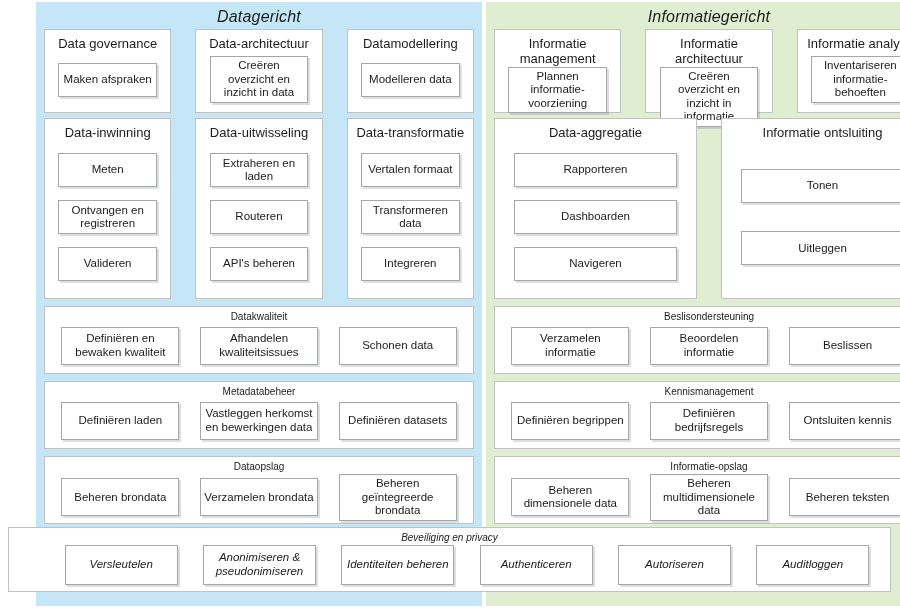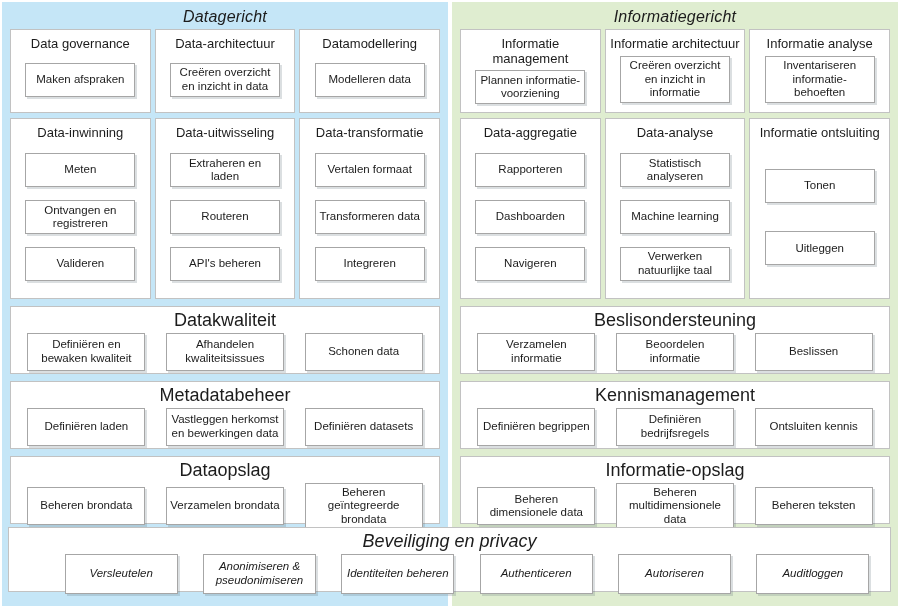--- a/index.html
+++ b/index.html
@@ -11,29 +11,29 @@
     --text:#1c1c1c;
   }
   html,body{margin:0;padding:0;}
   body{
     width:900px;height:608px;position:relative;background:#ffffff;
     font-family:"Liberation Sans","DejaVu Sans",sans-serif;color:var(--text);
     overflow:hidden;
   }
   .panel{
     position:absolute;top:2px;bottom:2px;width:446px;
-    padding:0 8px;box-sizing:border-box;
+    padding:0 8px;box-sizing:border-box;margin-left:34px;
   }
   .panel-data{left:2px;background:var(--data-bg);}
   .panel-info{left:452px;background:var(--info-bg);}
   .panel-title{
     height:21px;padding-top:6px;text-align:center;
     font-style:italic;font-size:16px;letter-spacing:0.2px;
   }
-  .grouprow{display:flex;gap:4px;border-radius:31px;}
+  .grouprow{display:flex;gap:24px;border-radius:31px;}
   .row1{height:84px;}
   .row2{height:181px;margin-top:5px;}
   .group{
     flex:1;background:var(--box-bg);border:1px solid var(--box-border);
     display:flex;flex-direction:column;box-sizing:border-box;padding:3px 4px 4px;
   }
   .group-title{
     text-align:center;font-size:13px;line-height:1.18;padding-top:3px;
   }
   .group-items{
@@ -45,21 +45,21 @@
     box-shadow:2px 2px 0 rgba(90,110,120,0.22);
     width:84%;min-height:34px;box-sizing:border-box;
     display:flex;align-items:center;justify-content:center;
     text-align:center;font-size:11.5px;line-height:1.18;padding:2px 3px;
   }
   .band{
     height:68px;margin-top:7px;background:var(--box-bg);
     border:1px solid var(--box-border);box-sizing:border-box;
     display:flex;flex-direction:column;
   }
-  .band-title{text-align:center;font-size:18px;padding-top:4px;line-height:1.1;}
+  .band-title{text-align:center;font-size:10px;padding-top:4px;line-height:1.1;}
   .band-items{
     flex:1;display:flex;justify-content:space-around;align-items:center;
     padding:2px 6px 5px;
   }
   .band .cap{width:118px;min-height:38px;}
   .security{
     position:absolute;left:8px;right:9px;top:527px;height:65px;
     background:var(--box-bg);border:1px solid var(--box-border);
     box-sizing:border-box;display:flex;flex-direction:column;z-index:3;font-style:italic;
   }
@@ -172,28 +172,20 @@
     </div>
   </div>
 
   <div class="grouprow row2">
     <div class="group">
       <div class="group-title">Data-aggregatie</div>
       <div class="group-items">
         <div class="cap">Rapporteren</div>
         <div class="cap">Dashboarden</div>
         <div class="cap">Navigeren</div>
-      </div>
-    </div>
-    <div class="group">
-      <div class="group-title">Data-analyse</div>
-      <div class="group-items">
-        <div class="cap">Statistisch analyseren</div>
-        <div class="cap">Machine learning</div>
-        <div class="cap">Verwerken natuurlijke taal</div>
       </div>
     </div>
     <div class="group">
       <div class="group-title">Informatie ontsluiting</div>
       <div class="group-items">
         <div class="cap">Tonen</div>
         <div class="cap">Uitleggen</div>
       </div>
     </div>
   </div>

